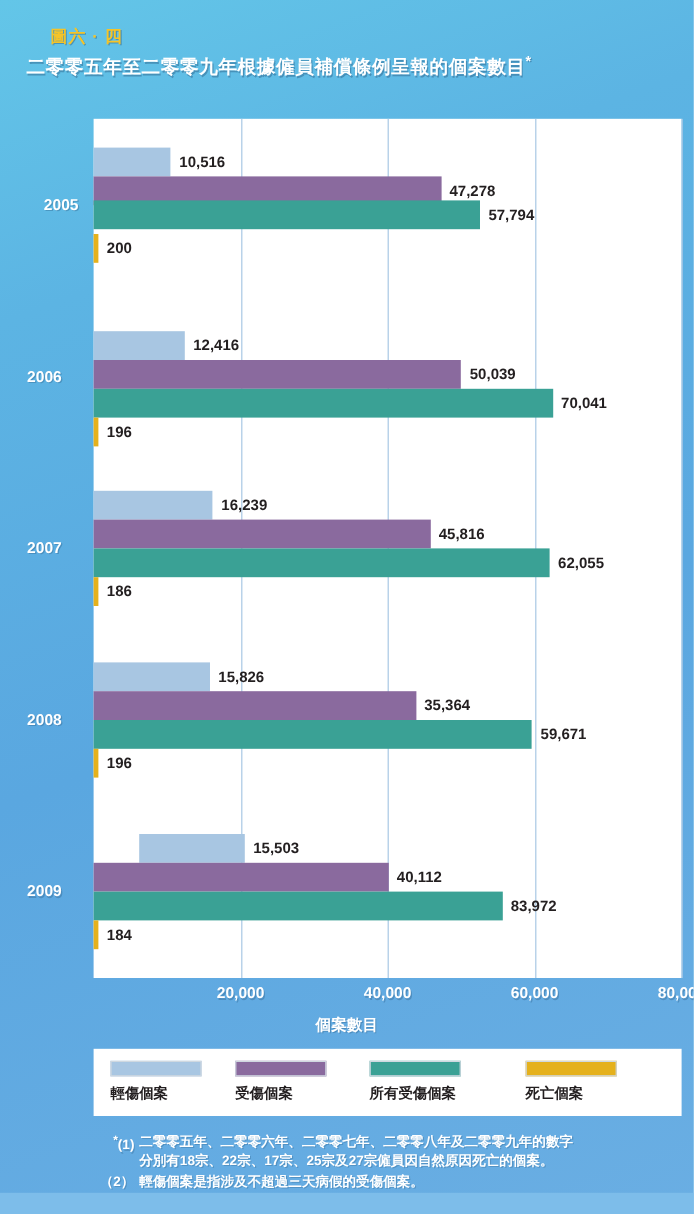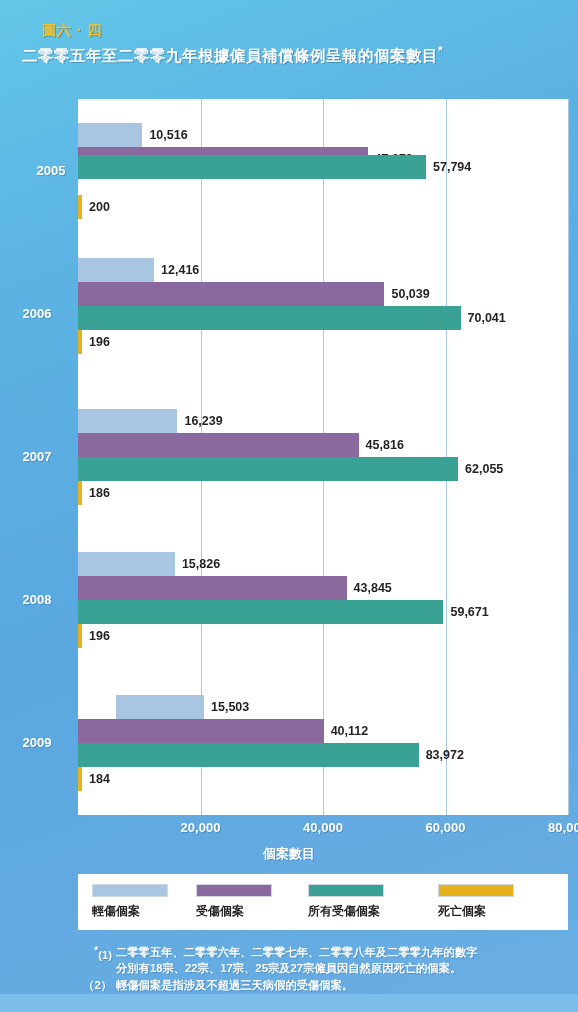--- a/index.html
+++ b/index.html
@@ -124,30 +124,30 @@
       <div class="gridline" style="left: 490px;"></div>
       <div class="group" style="top: 23.6px; height: 96px;">
         <div class="bar slight" style="top: 0px; width: 64.4105px;">
           <div class="fill" style="background: rgb(168, 198, 226);"></div>
           <div class="val">10,516</div>
         </div>
         <div class="bar injury" style="top: 24px; width: 289.578px;">
           <div class="fill" style="background: rgb(138, 106, 158);"></div>
           <div class="val">47,278</div>
         </div>
-        <div class="bar allinj" style="top: 32px; width: 348px; border-radius: 12px;">
+        <div class="bar allinj" style="top: 44px; width: 322px; border-radius: 12px;">
           <div class="fill" style="background: rgb(58, 161, 149);"></div>
           <div class="val">57,794</div>
         </div>
         <div class="bar death" style="top: 72px; width: 4px;">
           <div class="fill" style="background: rgb(229, 177, 28);"></div>
           <div class="val">200</div>
         </div>
       </div>
-      <div class="group" style="top: 159px; height: 96px;">
+      <div class="group" style="top: 177px; height: 96px;">
         <div class="bar slight" style="top: 0px; width: 76.048px;">
           <div class="fill" style="background: rgb(168, 198, 226);"></div>
           <div class="val">12,416</div>
         </div>
         <div class="bar injury" style="top: 24px; width: 306.489px;">
           <div class="fill" style="background: rgb(138, 106, 158);"></div>
           <div class="val">50,039</div>
         </div>
         <div class="bar allinj" style="top: 48px; width: 382.537px;">
           <div class="fill" style="background: rgb(58, 161, 149);"></div>
@@ -176,21 +176,21 @@
           <div class="val">186</div>
         </div>
       </div>
       <div class="group" style="top: 453.2px; height: 96px;">
         <div class="bar slight" style="top: 0px; width: 96.9343px;">
           <div class="fill" style="background: rgb(168, 198, 226);"></div>
           <div class="val">15,826</div>
         </div>
         <div class="bar injury" style="top: 24px; width: 268.551px;">
           <div class="fill" style="background: rgb(138, 106, 158);"></div>
-          <div class="val">43,845</div>
+          <div class="val">35,364</div>
         </div>
         <div class="bar allinj" style="top: 48px; width: 365.485px;">
           <div class="fill" style="background: rgb(58, 161, 149);"></div>
           <div class="val">59,671</div>
         </div>
         <div class="bar death" style="top: 72px; width: 4px;">
           <div class="fill" style="background: rgb(229, 177, 28);"></div>
           <div class="val">196</div>
         </div>
       </div>

